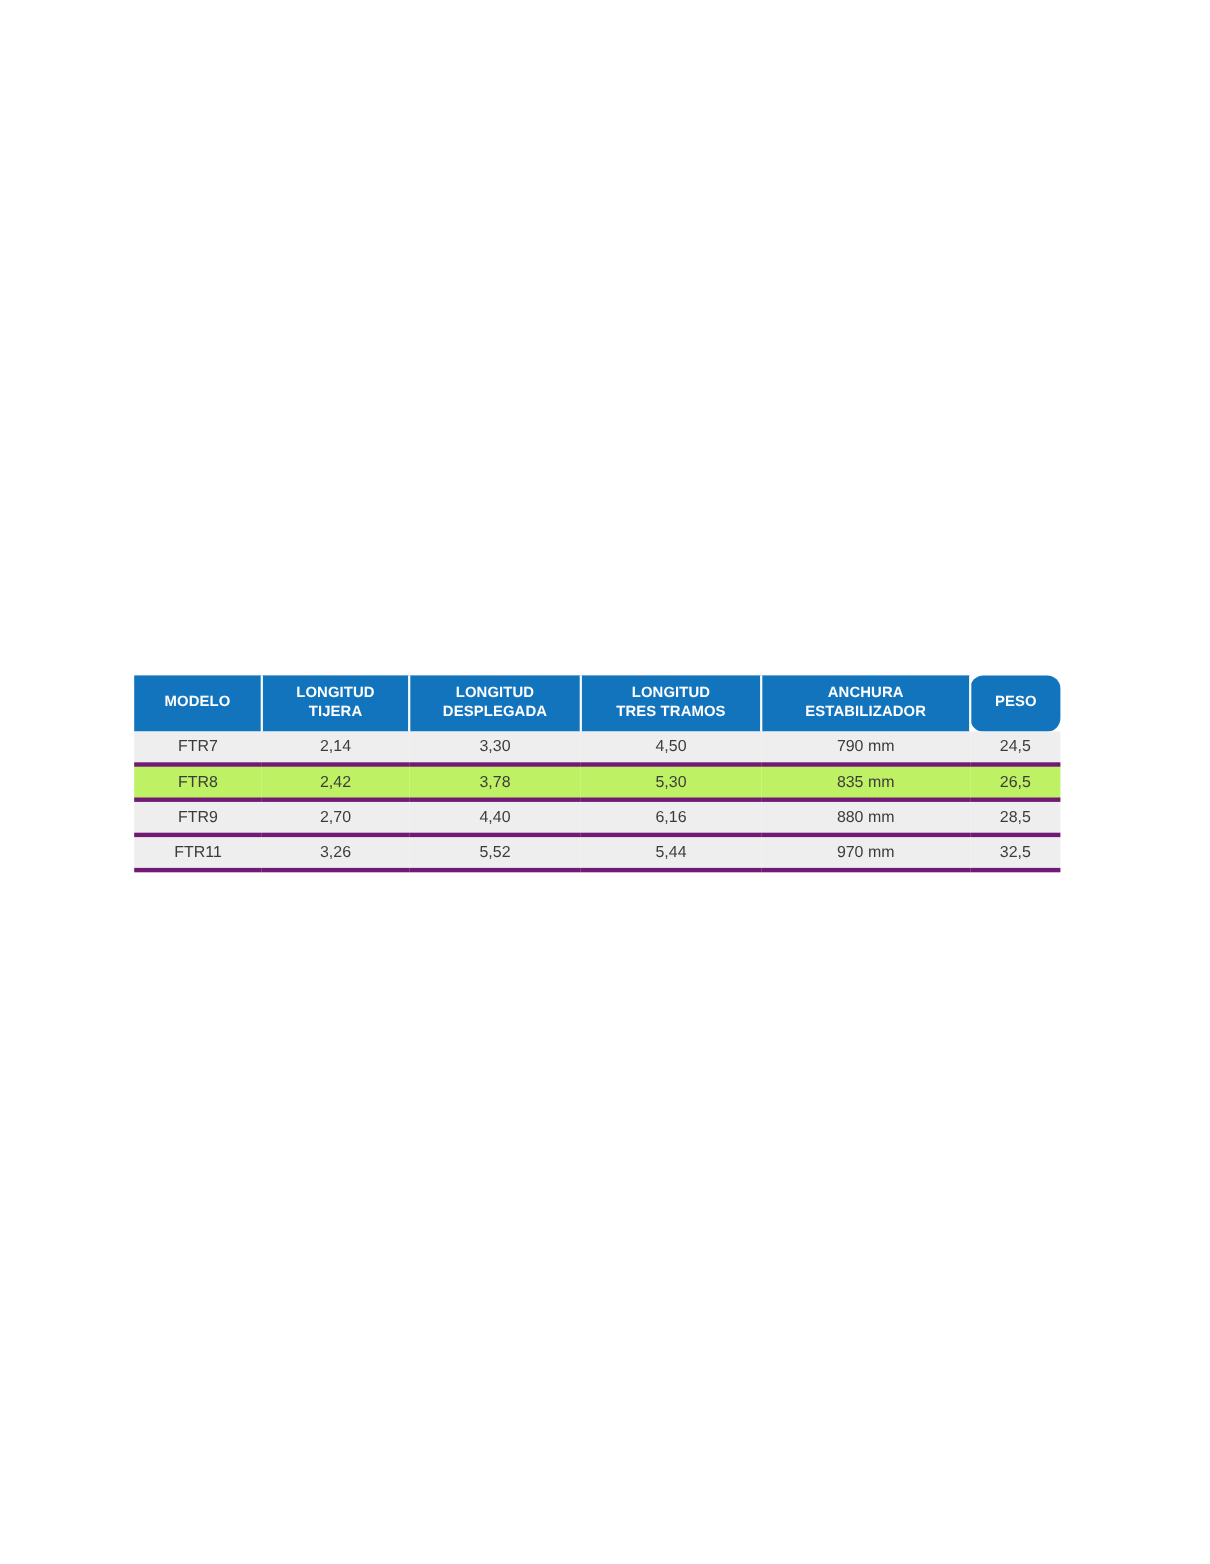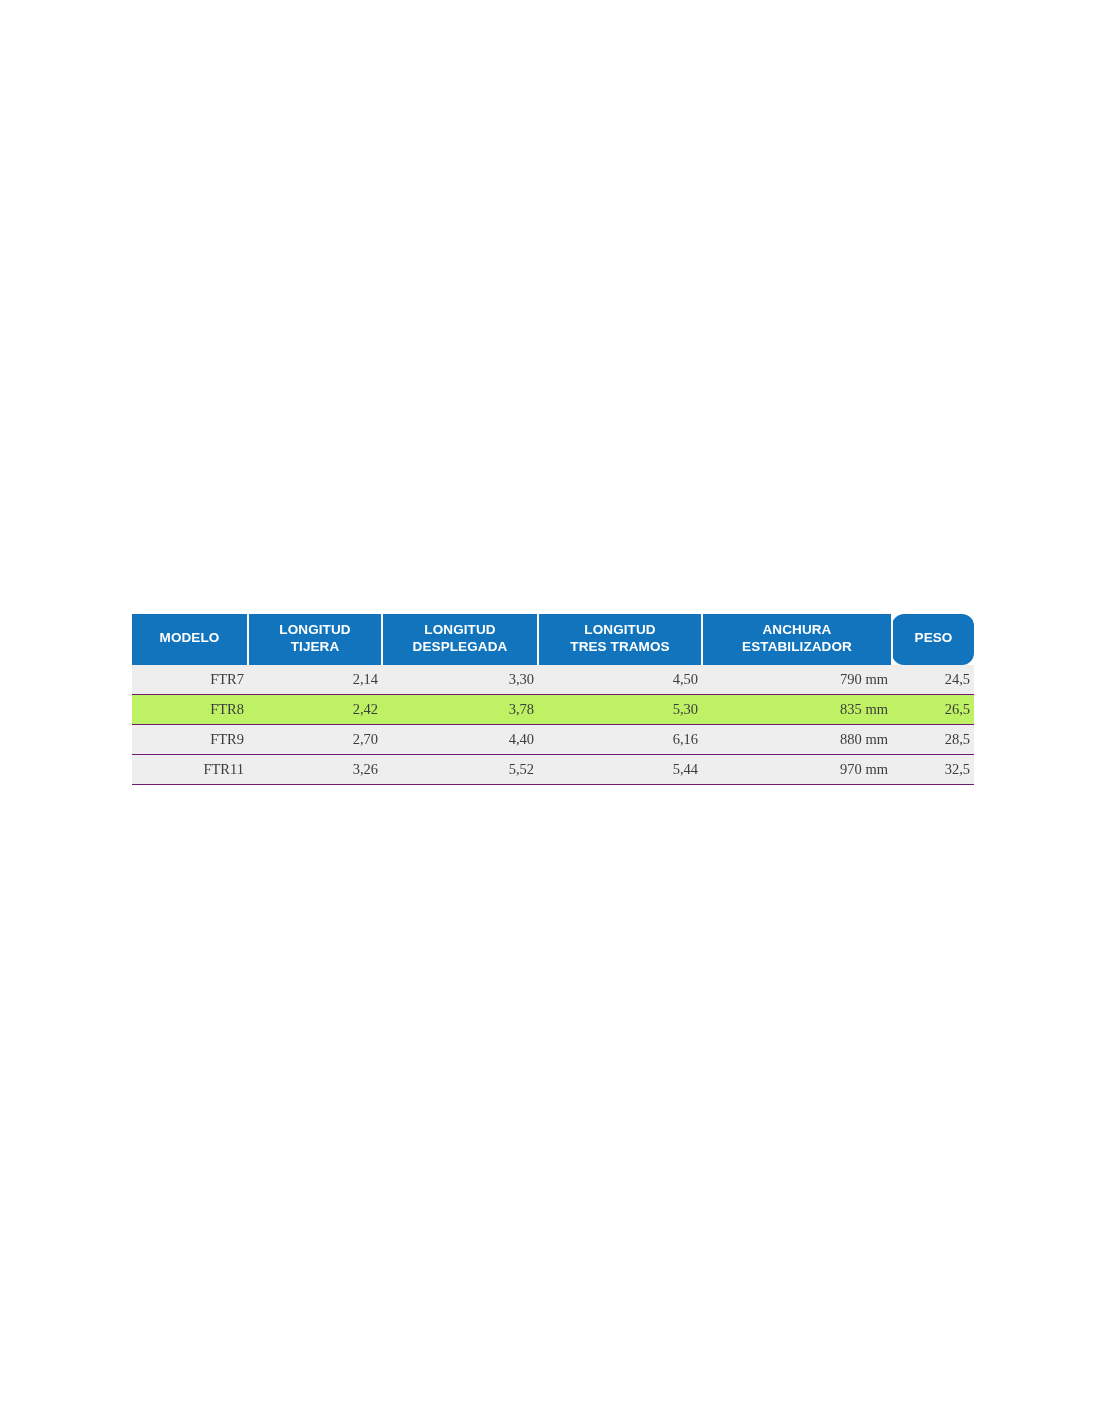--- a/index.html
+++ b/index.html
@@ -10,21 +10,21 @@
   body {
     width: 1100px;
     height: 1422px;
     position: relative;
     font-family: "Liberation Sans", sans-serif;
     overflow: hidden;
   }
 
   .spec-table-wrap {
     position: absolute;
-    left: 132px;
+    left: 122px;
     top: 614px;
     width: 842px;
   }
 
   table.spec-table {
     border-collapse: collapse;
     width: 842px;
     table-layout: fixed;
   }
 
@@ -42,26 +42,25 @@
     letter-spacing: 0.1px;
   }
   table.spec-table thead th:last-child {
     border-right: none;
     border-radius: 12px;
   }
 
   table.spec-table tbody td {
     font-size: 14.5px;
     color: #3c3c3c;
-    text-align: right;
+    text-align: center;
     vertical-align: middle;
     padding: 6px 4px;
     height: 16px;
-    border-bottom: 1px solid #701a75;
-    font-family: Liberation Serif, serif;
+    border-bottom: 4px solid #701a75;
   }
 
   tbody tr.row-odd td {
     background: #eeeeee;
   }
   tbody tr.row-even td {
     background: #bef264;
   }
 
   .col-modelo   { width: 116px; }

